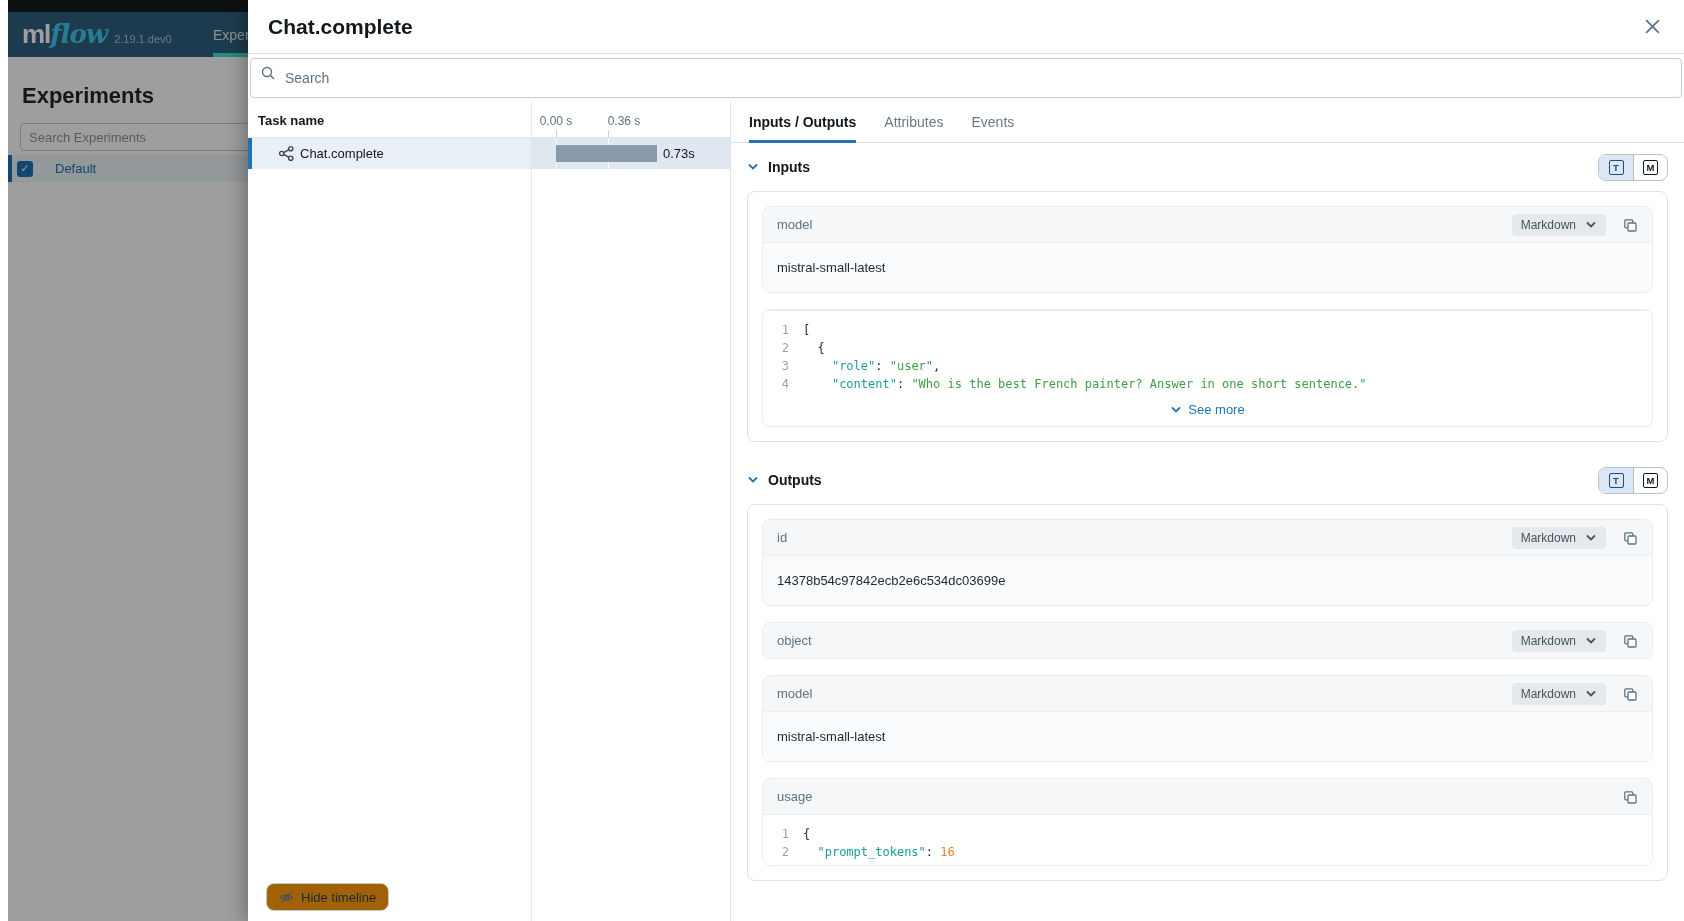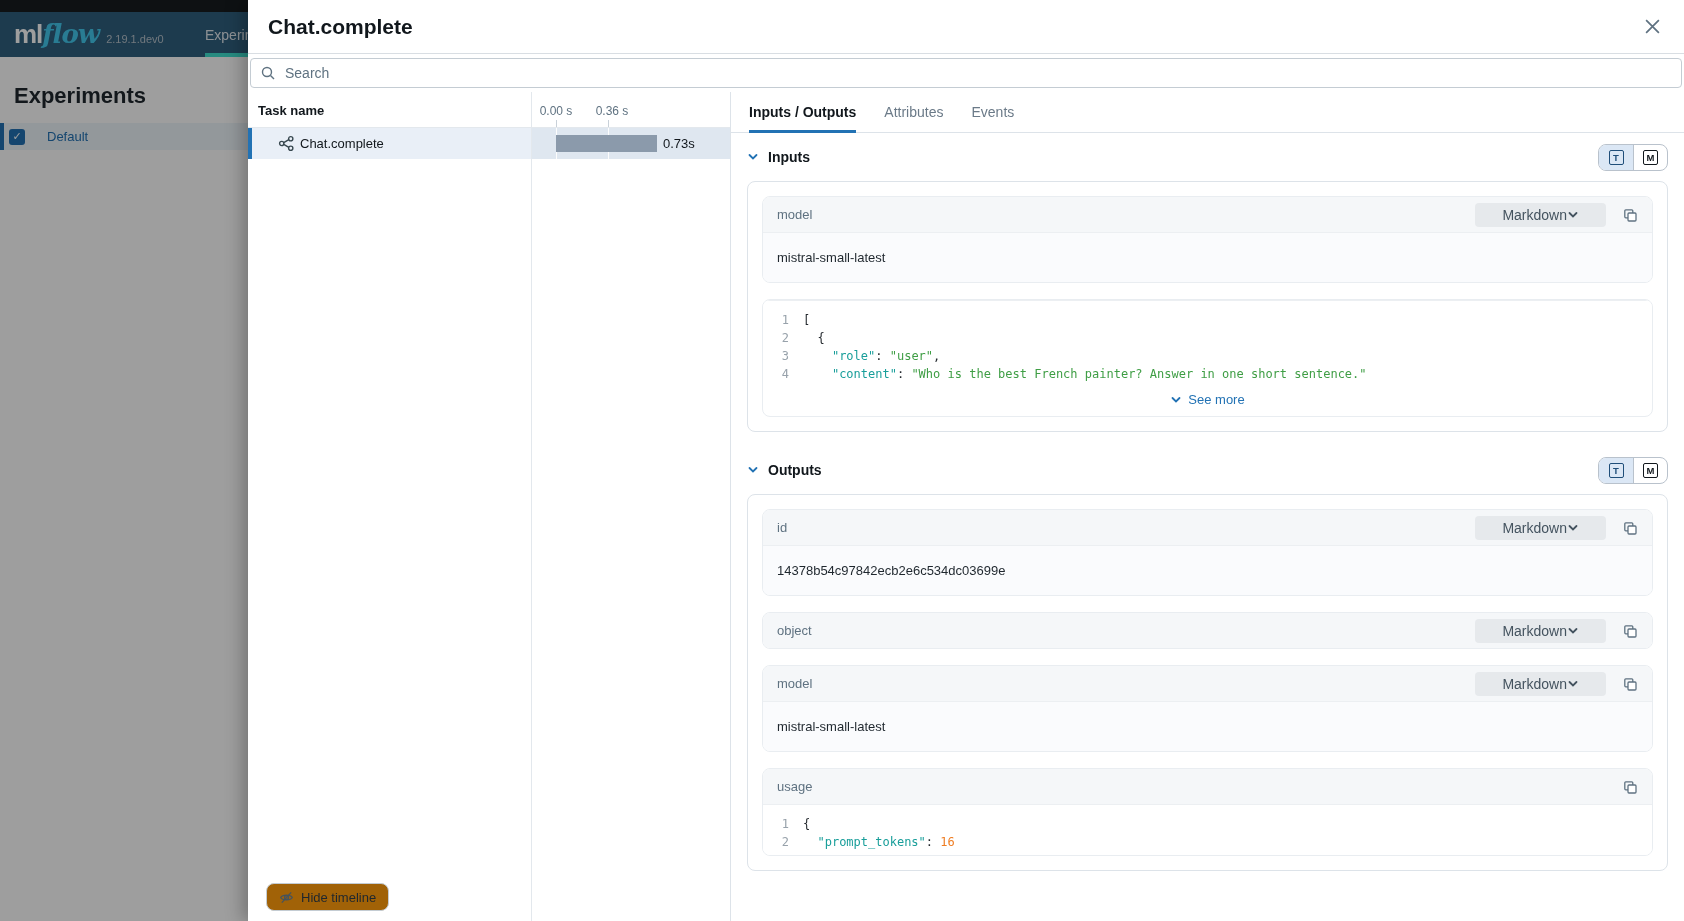--- a/index.html
+++ b/index.html
@@ -1,20 +1,20 @@
 <!DOCTYPE html>
 <html><head>
 <meta charset="utf-8">
 <style>
   * { box-sizing: border-box; margin: 0; padding: 0; }
   html,body { width: 1684px; height: 921px; overflow: hidden; }
   body { font-family: "Liberation Sans", sans-serif; background: #fff; position: relative; color: #11171c; }
 
   
-  .left-app { position: absolute; left: 0; top: 0; width: 248px; height: 921px; overflow: hidden; background: #fff; }
+  .left-app { position: absolute; left: 8px; top: 0; width: 248px; height: 921px; overflow: hidden; background: #fff; }
   .win-strip { height: 12px; background: #181c1f; }
   .navbar { height: 45px; background: #2f5f7e; display: flex; align-items: center; padding: 0 0 0 14px; position: relative; }
   .logo { display: flex; align-items: baseline; }
   .logo-ml { color: #fff; font-weight: 800; font-size: 26px; letter-spacing: -1px; }
   .logo-flow { color: #43c9ed; font-style: italic; font-weight: 600; font-size: 26px; letter-spacing: -1px; font-family: "DejaVu Serif", serif; }
   .logo-ver { color: #b6c2cb; font-size: 11px; margin-left: 7px; }
   .nav-tab { position: absolute; left: 205px; top: 0; height: 100%; display: flex; align-items: center; color: #e2e9ee; font-size: 14px; white-space: nowrap; }
   .nav-tab-underline { position: absolute; left: 205px; bottom: 0; width: 120px; height: 4px; background: #3fe0cf; }
   .sb-title { font-size: 22px; font-weight: 700; color: #1f272e; margin: 26px 0 14px 14px; }
   .sb-search { margin: 0 12px; width: 240px; height: 28px; border: 1px solid #c4cad1; border-radius: 4px; background: #fff; font-size: 13px; padding: 0 8px; color: #1f272e; font-family: "Liberation Sans", sans-serif; }
@@ -24,21 +24,21 @@
   .sb-row-label { margin-left: 22px; font-size: 13px; color: #2272b4; }
   .backdrop { position: absolute; inset: 0; background: rgba(0,0,0,0.38); }
 
   
   .modal { position: absolute; left: 248px; top: 0; right: 0; bottom: 0; background: #fff; z-index: 10;
            box-shadow: -6px 0 16px rgba(0,0,0,0.25); display: flex; flex-direction: column; }
   .m-header { height: 54px; flex: 0 0 54px; display: flex; align-items: center; padding: 0 20px; border-bottom: 1px solid #d9dee3; }
   .m-title { font-size: 21px; font-weight: 700; color: #11171c; }
   .m-close { margin-left: auto; width: 24px; height: 24px; display: flex; align-items: center; justify-content: center; cursor: pointer; }
   .m-search-wrap { flex: 0 0 38px; position: relative; padding: 4px 2px; }
-  .m-search { width: 100%; height: 30px; border: 1px solid #c4ccd3; border-radius: 4px; font-size: 14px; padding: 0 10px 0 34px; color: #1f272e; font-family: "Liberation Sans", sans-serif; }
+  .m-search { width: 100%; height: 40px; border: 1px solid #c4ccd3; border-radius: 4px; font-size: 14px; padding: 0 10px 0 34px; color: #1f272e; font-family: "Liberation Sans", sans-serif; }
   .m-search::placeholder { color: #5f7281; }
   .m-search-icon { position: absolute; left: 12px; top: 11px; }
 
   .m-main { flex: 1; display: flex; min-height: 0; }
 
   
   .tl-pane { width: 482px; flex: 0 0 482px; position: relative; display: flex; flex-direction: column; }
   .tl-divider { position: absolute; left: 283px; top: 0; bottom: 0; width: 1px; background: #e3e8ed; }
   .tl-header { height: 36px; flex: 0 0 36px; position: relative; border-bottom: 1px solid #e3e8ed; }
   .tl-task-label { position: absolute; left: 10px; bottom: 9px; font-size: 13px; font-weight: 700; color: #11171c; }
@@ -71,21 +71,21 @@
   .vseg.active { background: #dbe7f5; }
   .vglyph { width: 15px; height: 15px; border: 1.6px solid #11171c; border-radius: 2px; display: flex; align-items: center; justify-content: center; font-size: 9.5px; font-weight: 700; color: #11171c; }
   .vseg.active .vglyph { border-color: #1f4e79; color: #1f4e79; }
 
   .scard { border: 1px solid #dde3e9; border-radius: 8px; padding: 14px; display: flex; flex-direction: column; gap: 16px; background: #fff; }
 
   .field { border: 1px solid #e9edf1; border-radius: 8px; overflow: hidden; }
   .fhead { background: #f5f7f9; min-height: 35px; display: flex; align-items: center; padding: 4px 14px; text-align: center; }
   .flabel { font-size: 13px; font-weight: 500; color: #5f7281; }
   .fctrls { margin-left: auto; display: flex; align-items: center; gap: 16px; }
-  .md-btn { background: #e6e9ec; border-radius: 4px; padding: 4px 27px; font-size: 14px; color: #44535f; display: inline-flex; align-items: center; gap: 0; cursor: pointer; }
+  .md-btn { background: #e6e9ec; border-radius: 4px; padding: 4px 9px; font-size: 12px; color: #44535f; display: inline-flex; align-items: center; gap: 9px; cursor: pointer; }
   .icon-btn { display: flex; align-items: center; cursor: pointer; }
   .fbody-text { border-top: 1px solid #eceff2; background: #fafbfd; padding: 17px 14px; font-size: 13px; color: #1f272e; }
   .fbody-code { border-top: 1px solid #eceff2; background: #fff; padding: 10px 0 4px; font-family: "DejaVu Sans Mono", monospace; font-size: 12px; line-height: 18px; }
   .cline { display: flex; }
   .ln { width: 40px; flex: 0 0 40px; text-align: right; padding-right: 14px; color: #98a2ab; user-select: none; }
   .lc { white-space: pre; color: #24292e; }
   .tok-k { color: #189e9a; }
   .tok-s { color: #3f9e45; }
   .tok-n { color: #ef7d23; }
   .see-more { text-align: center; padding: 5px 0 9px; font-size: 13px; color: #2272b4; cursor: pointer; display: flex; align-items: center; justify-content: center; gap: 6px; }
@@ -98,20 +98,21 @@
   <div class="navbar">
     <div class="logo">
       <span class="logo-ml">ml</span>
         <span class="logo-flow">flow</span>
       <span class="logo-ver">2.19.1.dev0</span>
     </div>
     <div class="nav-tab">Experiments</div>
     <div class="nav-tab-underline"></div>
   </div>
   <div class="sb-title">Experiments</div>
+  <input class="sb-search" placeholder="Search Experiments" style="">
   <div class="sb-row">
     <span class="sb-check">✓</span>
     <span class="sb-row-label">Default</span>
   </div>
   <div class="backdrop"></div>
 </div>
 
 <div class="modal">
 
   <div class="m-header">
@@ -132,21 +133,21 @@
     </span>
     <input class="m-search" placeholder="Search" style="">
   </div>
 
   <div class="m-main">
 
     <div class="tl-pane">
       <div class="tl-header">
         <span class="tl-task-label">Task name</span>
         <span class="tl-tick-label" style="left:308px">0.00 s</span>
-        <span class="tl-tick-label" style="left:364px">0.36 s</span>
+        <span class="tl-tick-label" style="left:376px">0.36 s</span>
         <span class="tl-tick" style="left:308px"></span>
         <span class="tl-tick" style="left:360px"></span>
       </div>
       <div class="tl-row">
         <span class="tl-gridline" style="left:308px"></span>
         <span class="tl-gridline" style="left:360px"></span>
         <span class="tl-row-accent"></span>
         <span class="tl-task-icon">
           <svg width="17" height="17" viewBox="0 0 16 16" fill="none" stroke="#37474f" stroke-width="1.3">
             <circle cx="3.5" cy="8" r="2"></circle>

